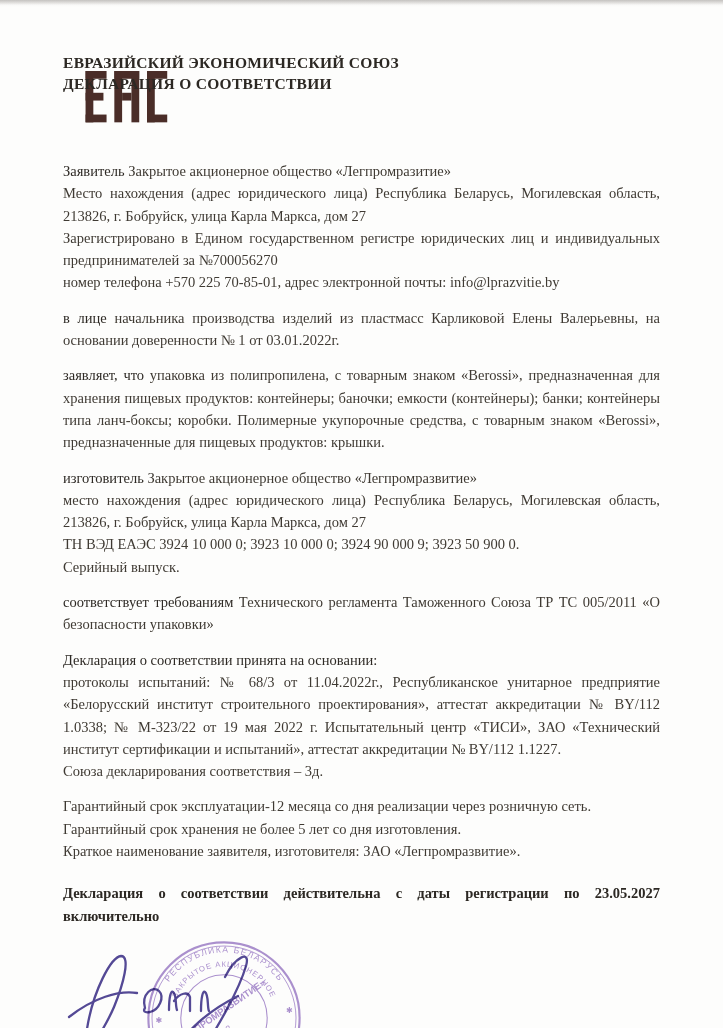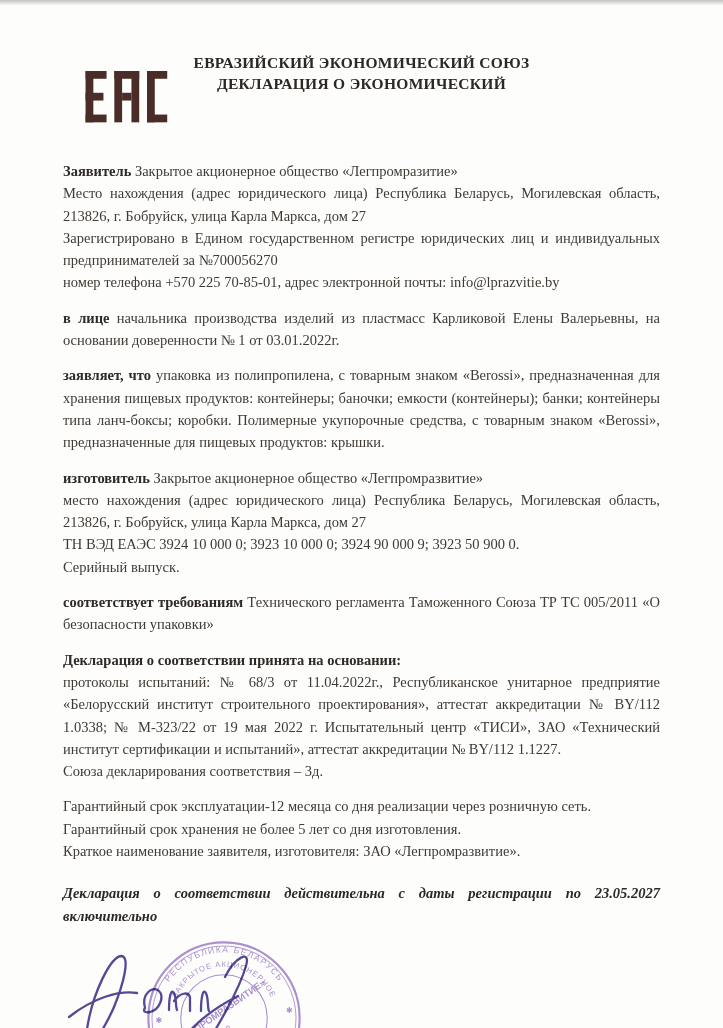--- a/index.html
+++ b/index.html
@@ -19,37 +19,37 @@
     line-height:22.3px;
   }
   .scan-streak{
     position:absolute;top:0;left:0;right:0;height:5px;
     background:linear-gradient(180deg,rgba(70,65,60,.25),rgba(70,65,60,0));
   }
   .content{
     position:absolute;left:63px;top:0;width:597px;
   }
   .doc-title{
-    text-align:center;
+    text-align:left;
     font-weight:bold;
     color:#2c2823;
     font-size:15.5px;
     line-height:21px;
     margin-top:52px;
     letter-spacing:.3px;
   }
   .eac-logo{
     position:absolute;left:84px;top:60px;width:84px;height:78px;
   }
   .body-text{margin-top:66px;}
   p.block{margin:0 0 13px 0;text-align:justify;}
   p.block:last-child{margin-bottom:0;}
-  b,.b{font-weight:bold;color:#2e2a25;}
+  b,.b{font-weight:normal;color:#2e2a25;}
   .line{display:block;text-align:justify;}
-  .validity{font-weight:bold;color:#2c2823;margin-top:20px;text-align:justify;font-style:italic;}
+  .validity{font-weight:bold;color:#2c2823;margin-top:20px;text-align:justify;}
   
   .sig-area{position:relative;height:150px;margin-top:4px;}
   .signature-svg{position:absolute;left:-10px;top:-8px;pointer-events:none;}
   .stamp-svg{
     position:absolute;left:80px;top:-4px;
     opacity:.82;mix-blend-mode:multiply;pointer-events:none;
   }
 </style>
 </head>
 <body>
@@ -72,21 +72,21 @@
 
       <rect x="81" y="4" width="10" height="66"></rect>
       <rect x="81" y="4" width="26" height="10"></rect>
       <rect x="81" y="60" width="26" height="10"></rect>
     </g>
   </svg>
 
   <div class="content">
     <div class="doc-title">
       <div>ЕВРАЗИЙСКИЙ ЭКОНОМИЧЕСКИЙ СОЮЗ</div>
-      <div>ДЕКЛАРАЦИЯ О ЭКОНОМИЧЕСКИЙ</div>
+      <div>ДЕКЛАРАЦИЯ О СООТВЕТСТВИИ</div>
     </div>
 
     <div class="body-text">
 
       <p class="block">
         <span class="line"><b>Заявитель</b><span> Закрытое акционерное общество «Легпромразитие»</span></span>
         <span class="line">Место нахождения (адрес юридического лица) Республика Беларусь, Могилевская область, 213826, г. Бобруйск, улица Карла Маркса, дом 27</span>
         <span class="line">Зарегистрировано в Едином государственном регистре юридических лиц и индивидуальных предпринимателей за №700056270</span>
         <span class="line">номер телефона +570 225 70-85-01, адрес электронной почты: info@lprazvitie.by</span>
       </p>

